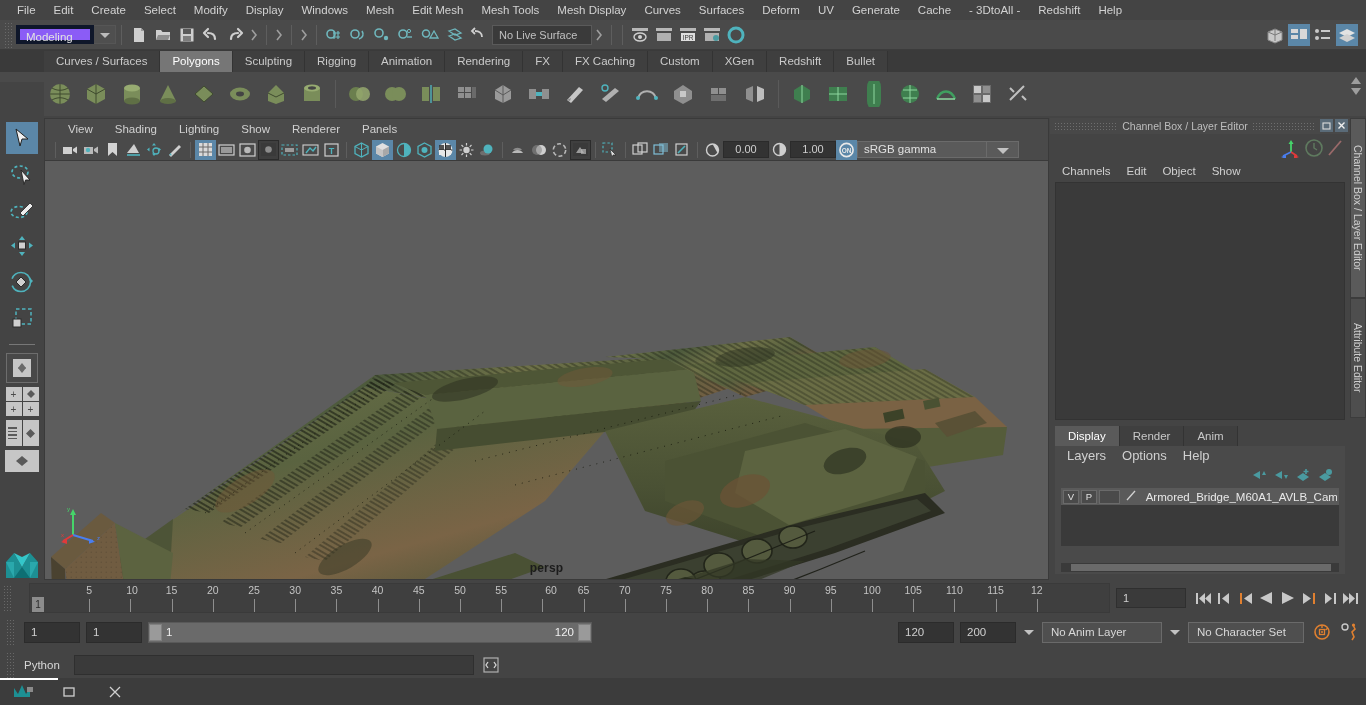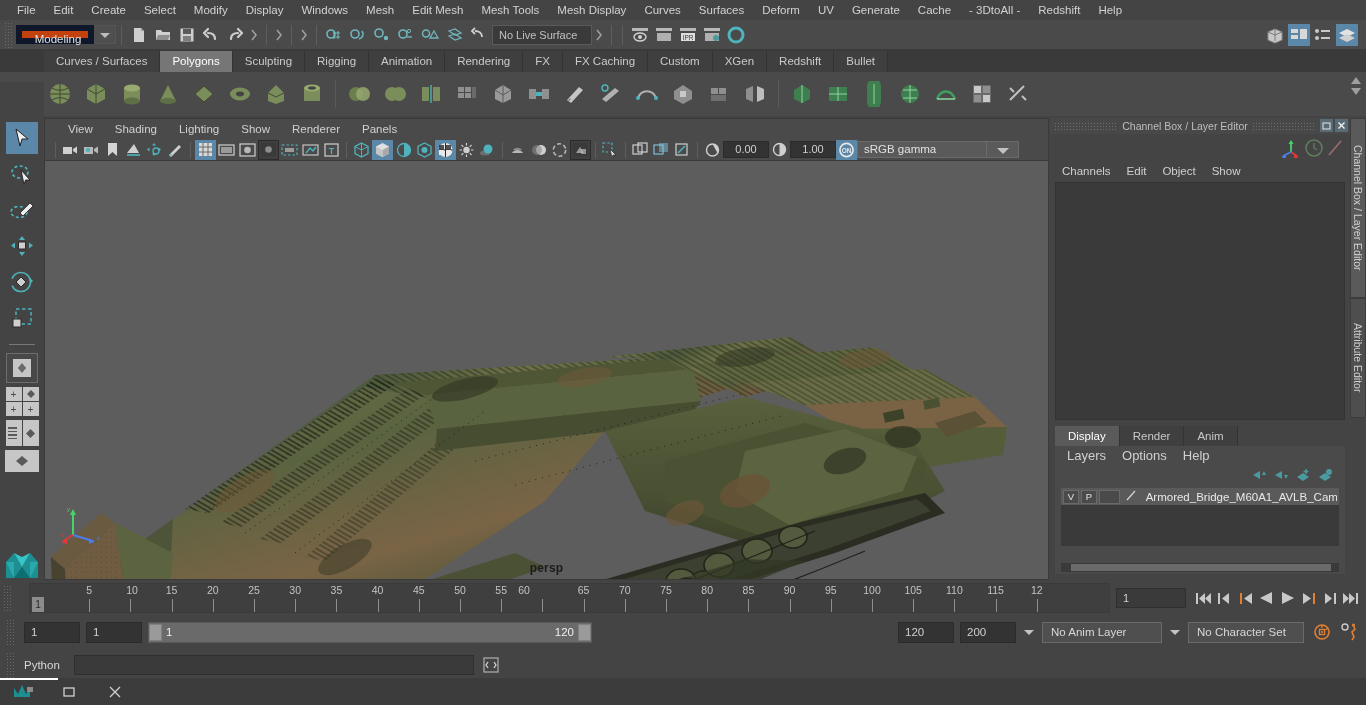--- a/index.html
+++ b/index.html
@@ -29,24 +29,23 @@
     height: 30px; background: #4a4a4a; display: flex; align-items: center;
     padding: 0 4px; gap: 0;
     border-bottom: 1px solid #3c3c3c;
   }
   .gripper {
     width: 9px; height: 26px; margin-right: 3px;
     background-image: radial-gradient(#6e6e6e 0.9px, transparent 1px);
     background-size: 3px 3px; opacity: .85;
   }
   .menu-mode {
-    width: 78px; height: 19px; background: #c2410c; border: 6px solid #0f172a;
+    width: 78px; height: 19px; background: #8b5cf6; border: 4px solid #0f172a;
     color: #e2e2e2; font-size: 11.5px; line-height: 17px; padding-left: 6px;
     display: inline-block;
-    text-align: center;
   }
   .mode-arrow {
     width: 22px; height: 19px; background: #4f4f4f; border: 1px solid #565656;
     border-left: none; position: relative;
   }
   .mode-arrow::after {
     content: ""; position: absolute; left: 6px; top: 7px;
     border-left: 5px solid transparent; border-right: 5px solid transparent;
     border-top: 5px solid #bcbcbc;
   }
@@ -1201,21 +1200,21 @@
           <div class="ts-num" style="left: 306.4px;">35</div>
           <div class="ts-tick" style="left: 347.6px;"></div>
           <div class="ts-num" style="left: 347.6px;">40</div>
           <div class="ts-tick" style="left: 388.8px;"></div>
           <div class="ts-num" style="left: 388.8px;">45</div>
           <div class="ts-tick" style="left: 430px;"></div>
           <div class="ts-num" style="left: 430px;">50</div>
           <div class="ts-tick" style="left: 471.2px;"></div>
           <div class="ts-num" style="left: 471.2px;">55</div>
           <div class="ts-tick" style="left: 512.4px;"></div>
-          <div class="ts-num" style="left: 494px;">60</div>
+          <div class="ts-num" style="left: 521px;">60</div>
           <div class="ts-tick" style="left: 553.6px;"></div>
           <div class="ts-num" style="left: 553.6px;">65</div>
           <div class="ts-tick" style="left: 594.8px;"></div>
           <div class="ts-num" style="left: 594.8px;">70</div>
           <div class="ts-tick" style="left: 636px;"></div>
           <div class="ts-num" style="left: 636px;">75</div>
           <div class="ts-tick" style="left: 677.2px;"></div>
           <div class="ts-num" style="left: 677.2px;">80</div>
           <div class="ts-tick" style="left: 718.4px;"></div>
           <div class="ts-num" style="left: 718.4px;">85</div>

